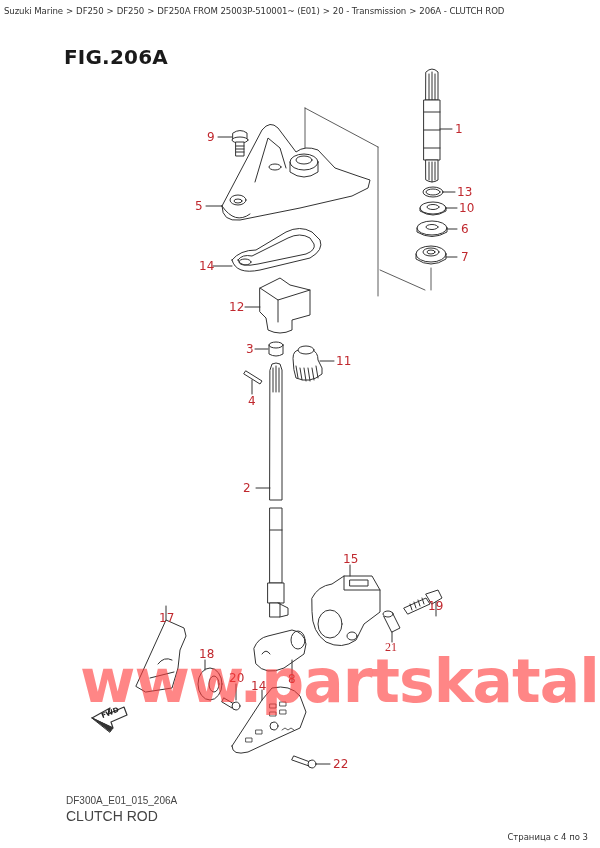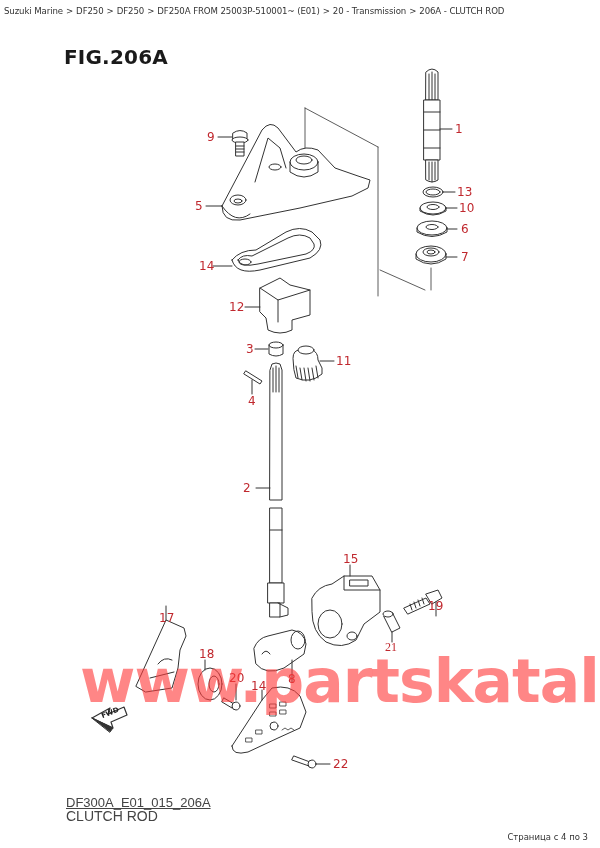--- a/index.html
+++ b/index.html
@@ -10,22 +10,22 @@
     .breadcrumb span { cursor: pointer; }
     .breadcrumb .sep { margin: 0 3px; cursor: default; }
     .fig-title { position: absolute; left: 64px; top: 45px; font-size: 20px; font-weight: bold;
                  color: #1a1a1a; letter-spacing: 0.2px; }
     svg.diagram { position: absolute; left: 0; top: 0; }
     .label { position: absolute; font-family: "DejaVu Sans", sans-serif; font-size: 12px;
              color: #c0282e; line-height: 12px; }
     .watermark { position: absolute; left: 80px; top: 646px; font-family: "DejaVu Sans", sans-serif;
                  font-weight: bold; font-size: 60px; color: rgba(255, 60, 60, 0.62);
                  letter-spacing: -1px; white-space: nowrap; pointer-events: none; }
-    .footer-code { position: absolute; left: 66px; top: 795px; font-size: 13px; color: #444;
-                   font-family: "Liberation Sans", sans-serif; text-decoration: underline; }
+    .footer-code { position: absolute; left: 66px; top: 795px; font-size: 10px; color: #444;
+                   font-family: "Liberation Sans", sans-serif; }
     .footer-name { position: absolute; left: 66px; top: 808px; font-size: 14px; color: #444;
                    font-family: "Liberation Sans", sans-serif; }
     .pager { position: absolute; right: 12px; top: 832px; font-size: 8.5px; color: #333; }
   </style>
 </head>
 <body>
 
 
 
 

